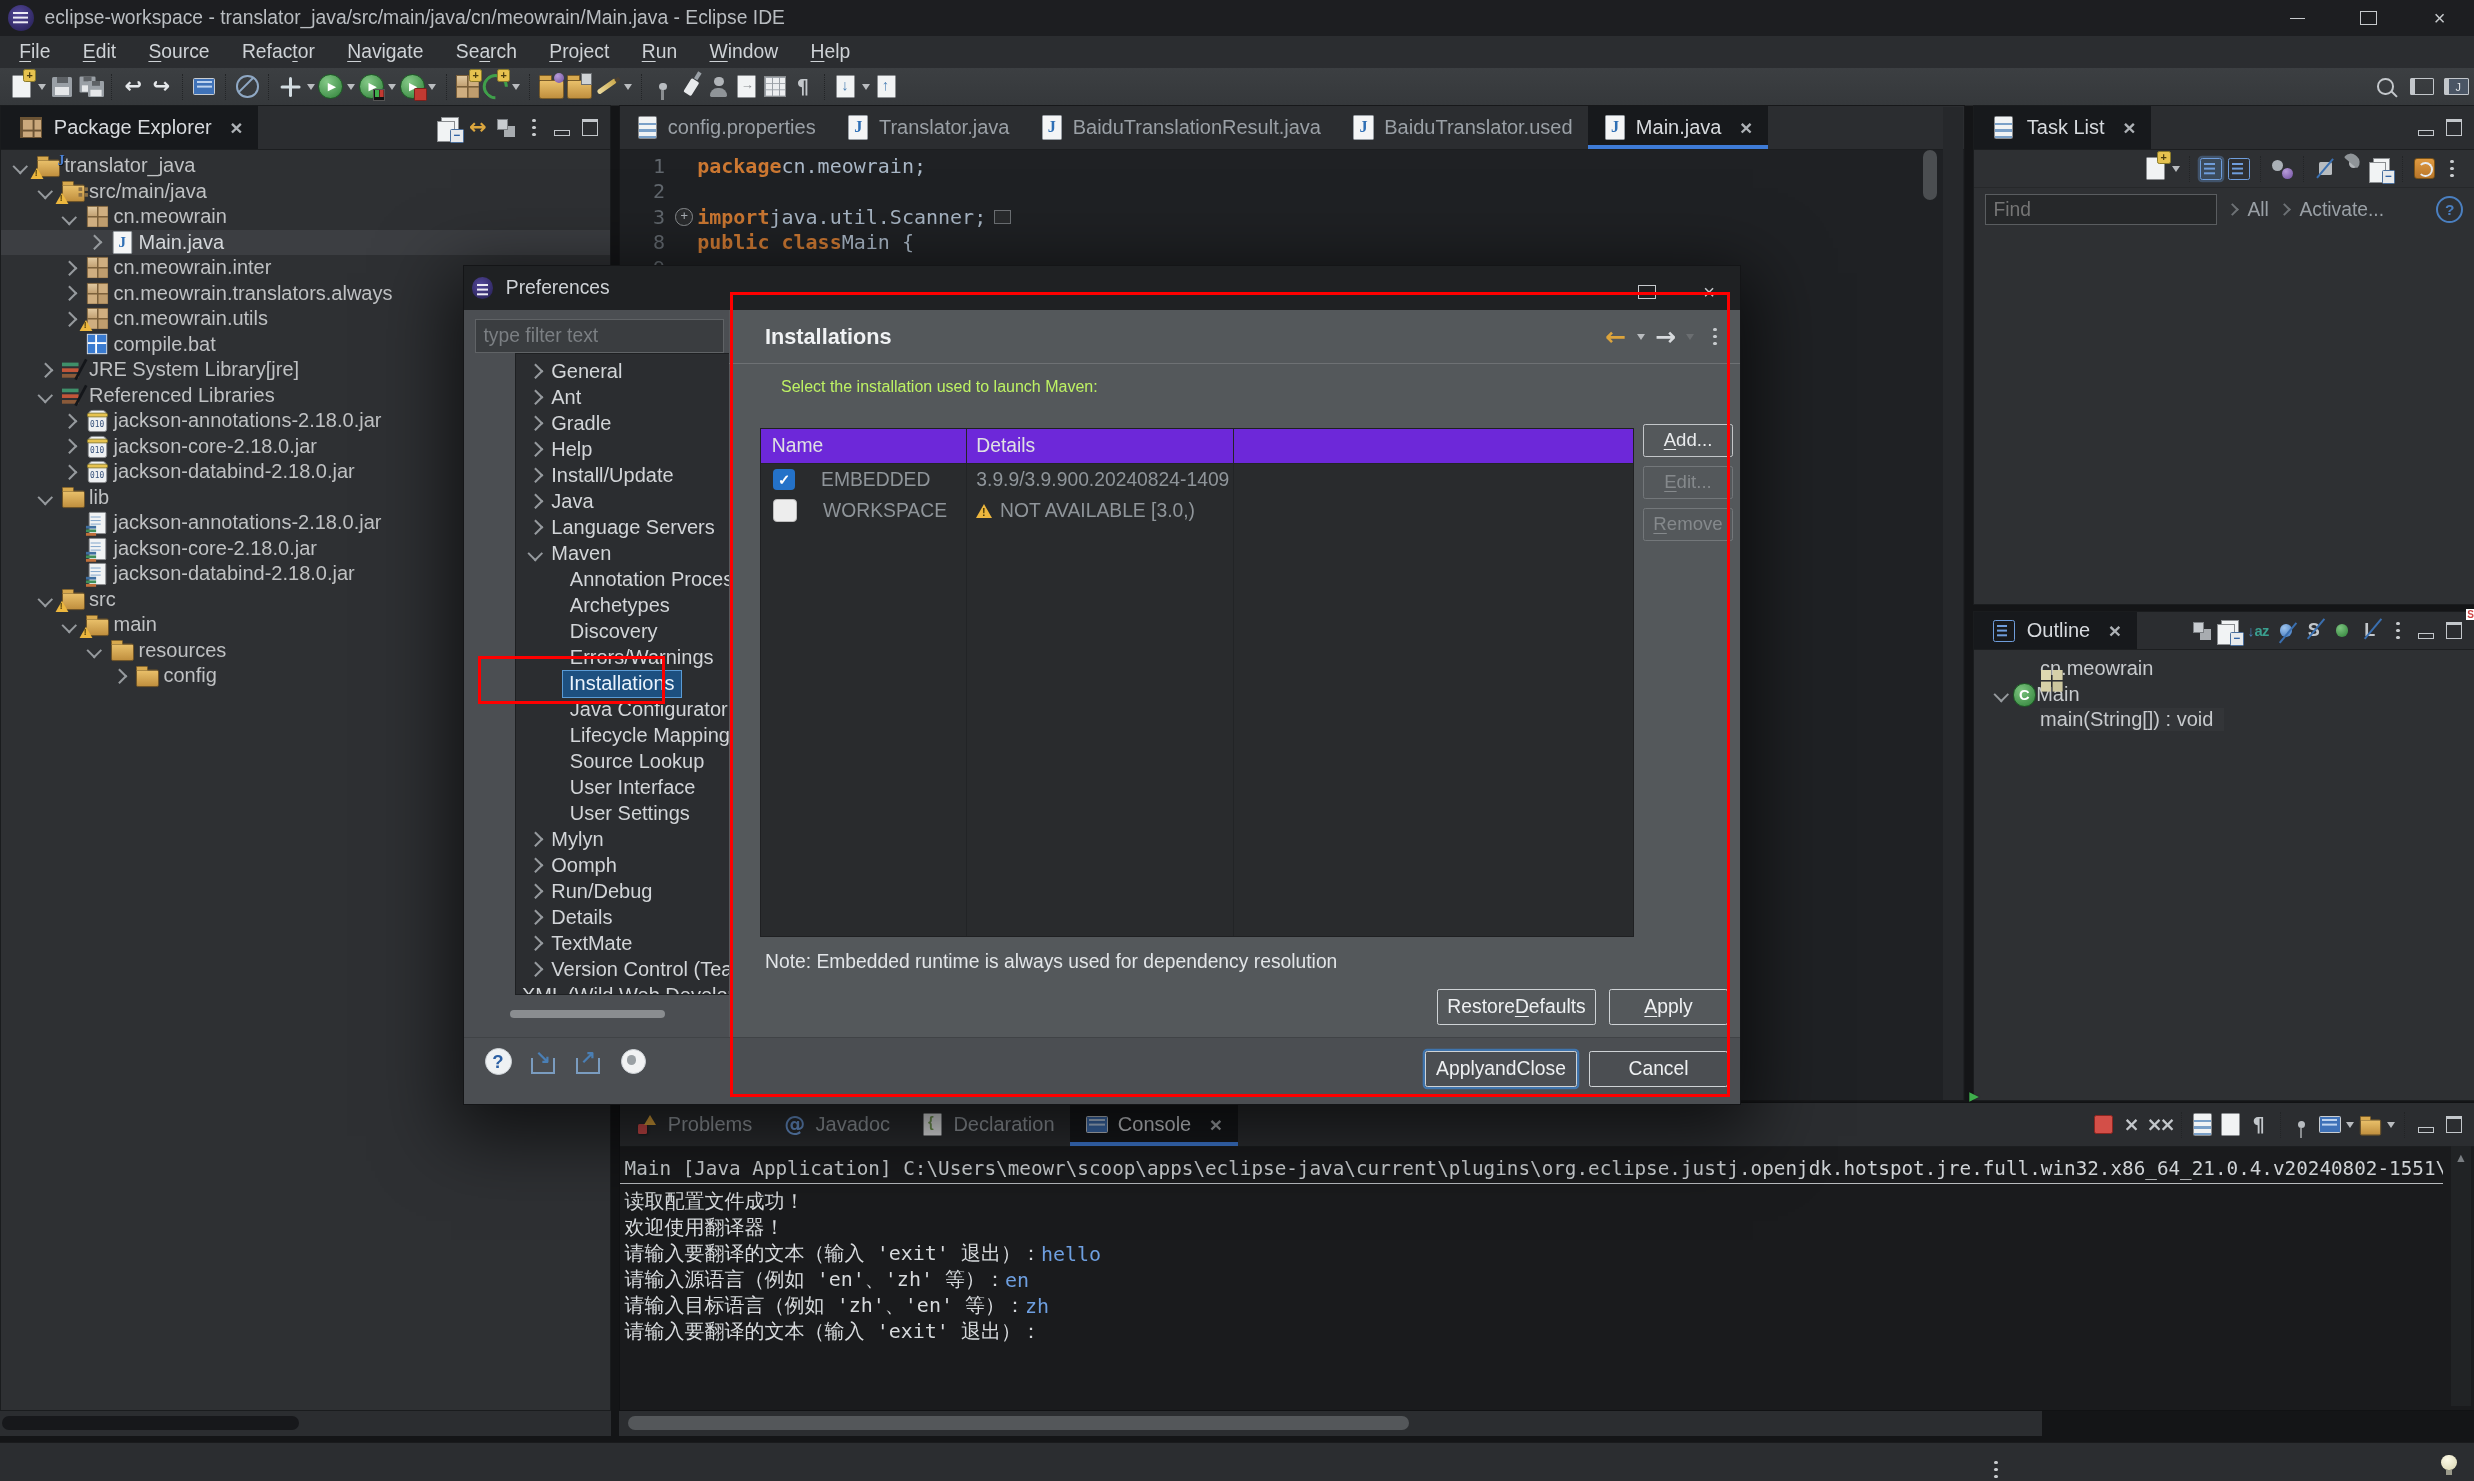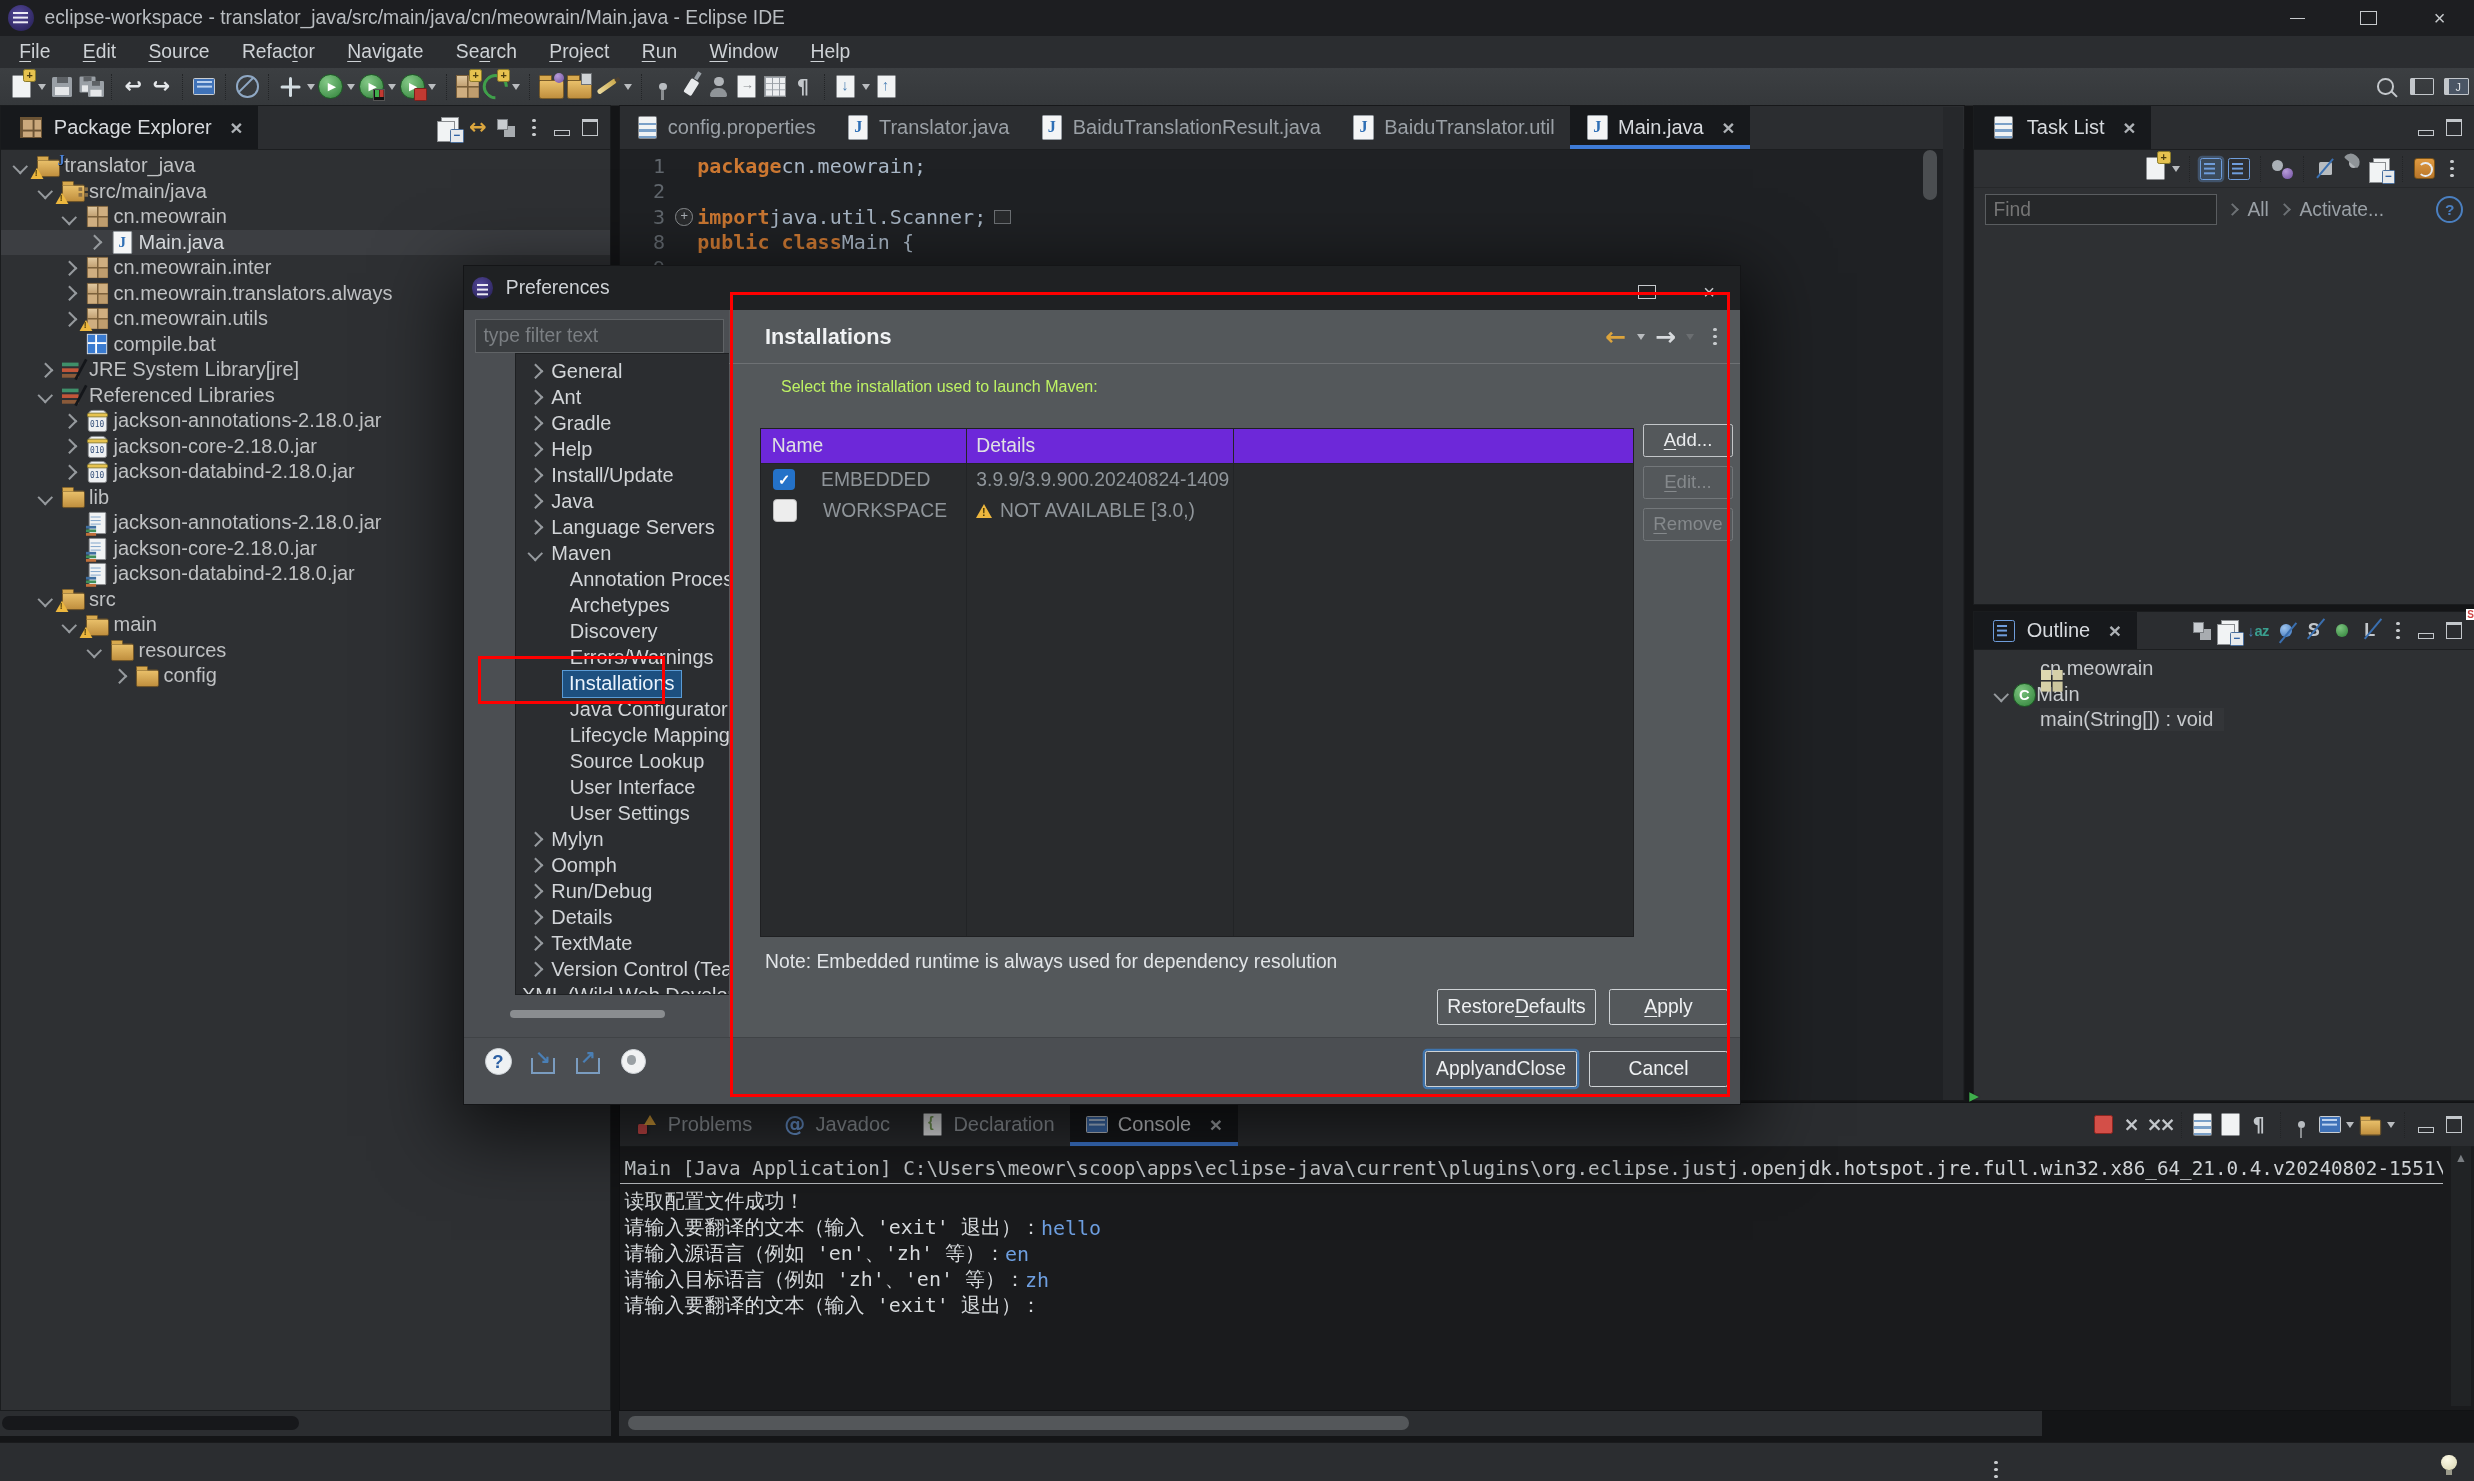--- a/index.html
+++ b/index.html
@@ -645,21 +645,21 @@
       <div class="ptab inact">
         <span class="ic sm">
           <span class="i-jfile">J</span>
         </span>
         <span>BaiduTranslationResult.java</span>
       </div>
       <div class="ptab inact">
         <span class="ic sm">
           <span class="i-jfile">J</span>
         </span>
-        <span>BaiduTranslator.util</span>
+        <span>BaiduTranslator.used</span>
       </div>
       <div class="ptab blue">
         <span class="ic sm">
           <span class="i-jfile">J</span>
         </span>
         <span>Main.java</span>
         <span class="xclose">×</span>
       </div>
     </div>
   <div id="ed-code" style="padding-top:3.1px;">
@@ -895,20 +895,21 @@
           <span class="i-min"></span>
         </span>
         <span class="ic">
           <span class="i-max"></span>
         </span>
       </div>
     </div>
   <div id="contitle">Main [Java Application] C:\Users\meowr\scoop\apps\eclipse-java\current\plugins\org.eclipse.justj.openjdk.hotspot.jre.full.win32.x86_64_21.0.4.v20240802-1551\jre\bin\javaw.exe  (2024年10月27日 上午11:36:16)</div>
   <div id="conbody">
       <div class="conline"><span class="conout">读取配置文件成功！</span></div>
+      <div class="conline"><span class="conout">欢迎使用翻译器！</span></div>
       <div class="conline"><span class="conout">请输入要翻译的文本（输入 'exit' 退出）：</span><span class="conin">hello</span></div>
       <div class="conline"><span class="conout">请输入源语言（例如 'en'、'zh' 等）：</span><span class="conin">en</span></div>
       <div class="conline"><span class="conout">请输入目标语言（例如 'zh'、'en' 等）：</span><span class="conin">zh</span></div>
       <div class="conline"><span class="conout">请输入要翻译的文本（输入 'exit' 退出）：</span></div>
     </div>
 </div>
 <div class="abs" id="con-vscroll">▲</div>
 
 <div class="abs hs" style="left:0;top:1411px;width:611px;height:25px;">
   <div class="hthumb" style="width:297px;margin-left:1.5px;background:#17181b;"></div>

